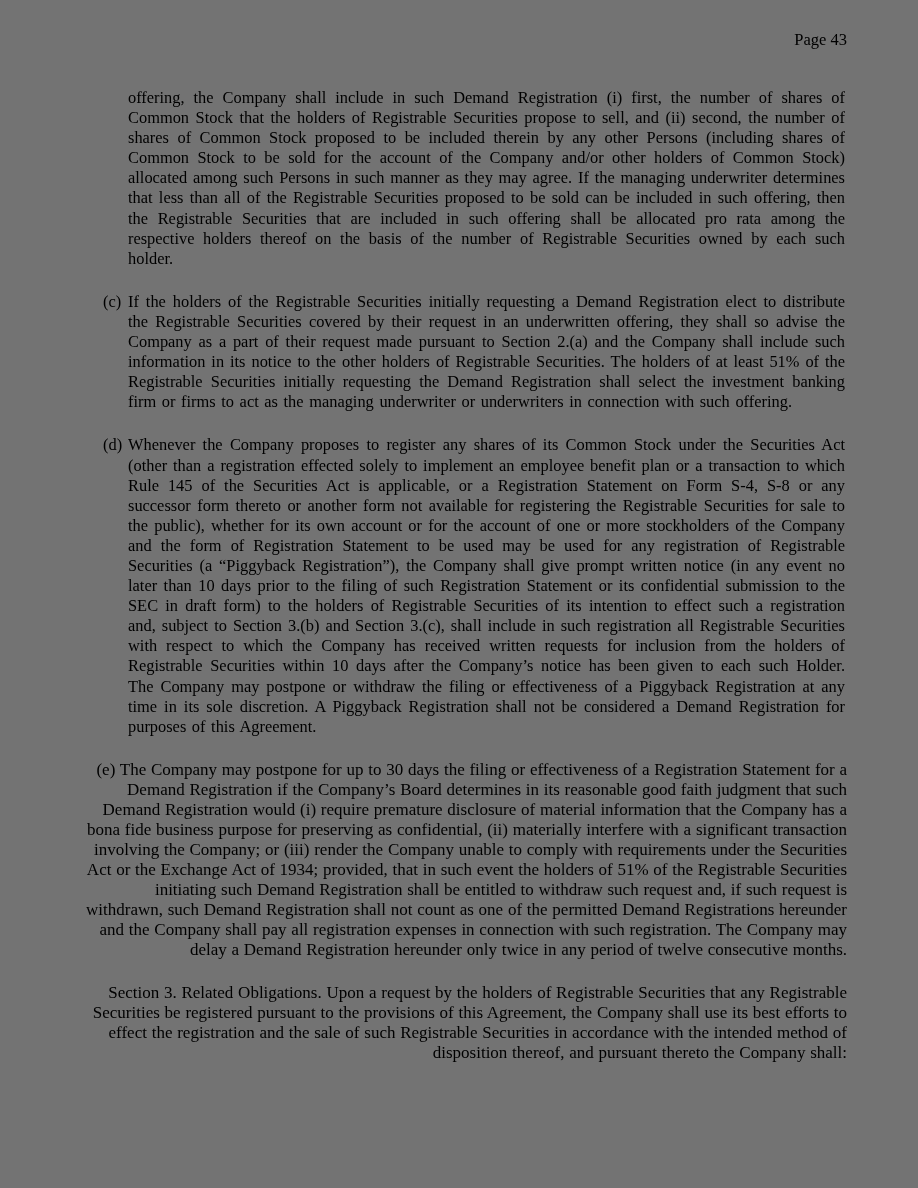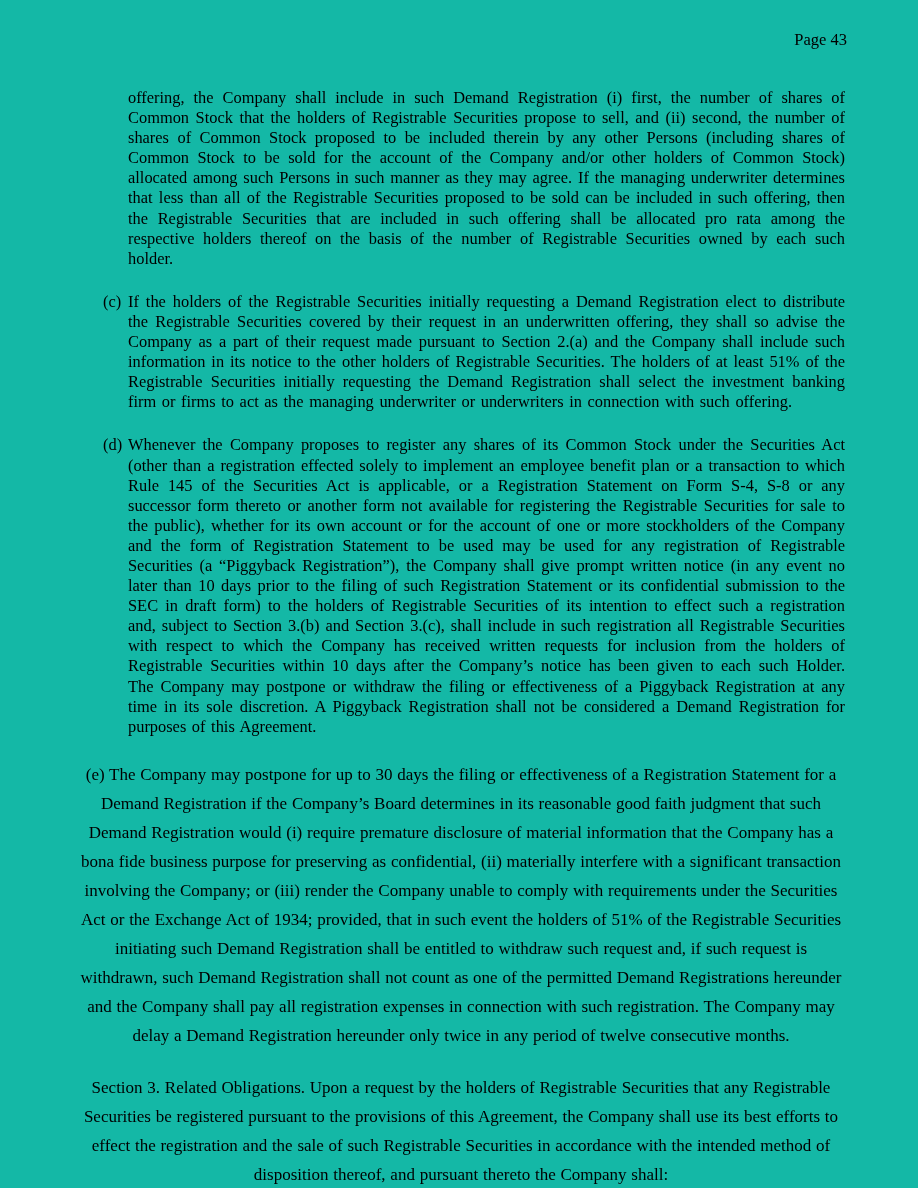--- a/index.html
+++ b/index.html
@@ -4,21 +4,21 @@
 <style>
   html, body {
     margin: 0;
     padding: 0;
     background: #ffffff;
   }
   .page {
     position: relative;
     width: 918px;
     height: 1188px;
-    background: #14b8a6;
+    background: #737373;
     color: #000000;
     font-family: "Liberation Serif", "DejaVu Serif", serif;
     overflow: hidden;
     box-sizing: border-box;
   }
   .page-header {
     position: absolute;
     top: 30px;
     left: 75px;
     width: 772px;
@@ -57,23 +57,23 @@
     text-align: left;
   }
   .para .body {
     flex: 1 1 auto;
     text-align: justify;
   }
   
   .para.full-left {
     margin-left: 0;
     width: 772px;
-    text-align: center;
+    text-align: right;
     font-size: 17px;
-    line-height: 29px;
+    line-height: 20px;
     word-spacing: 0.5px;
   }
   .para b {
     font-weight: normal;
   }
 </style>
 </head>
 <body>
 
 <div class="page">

